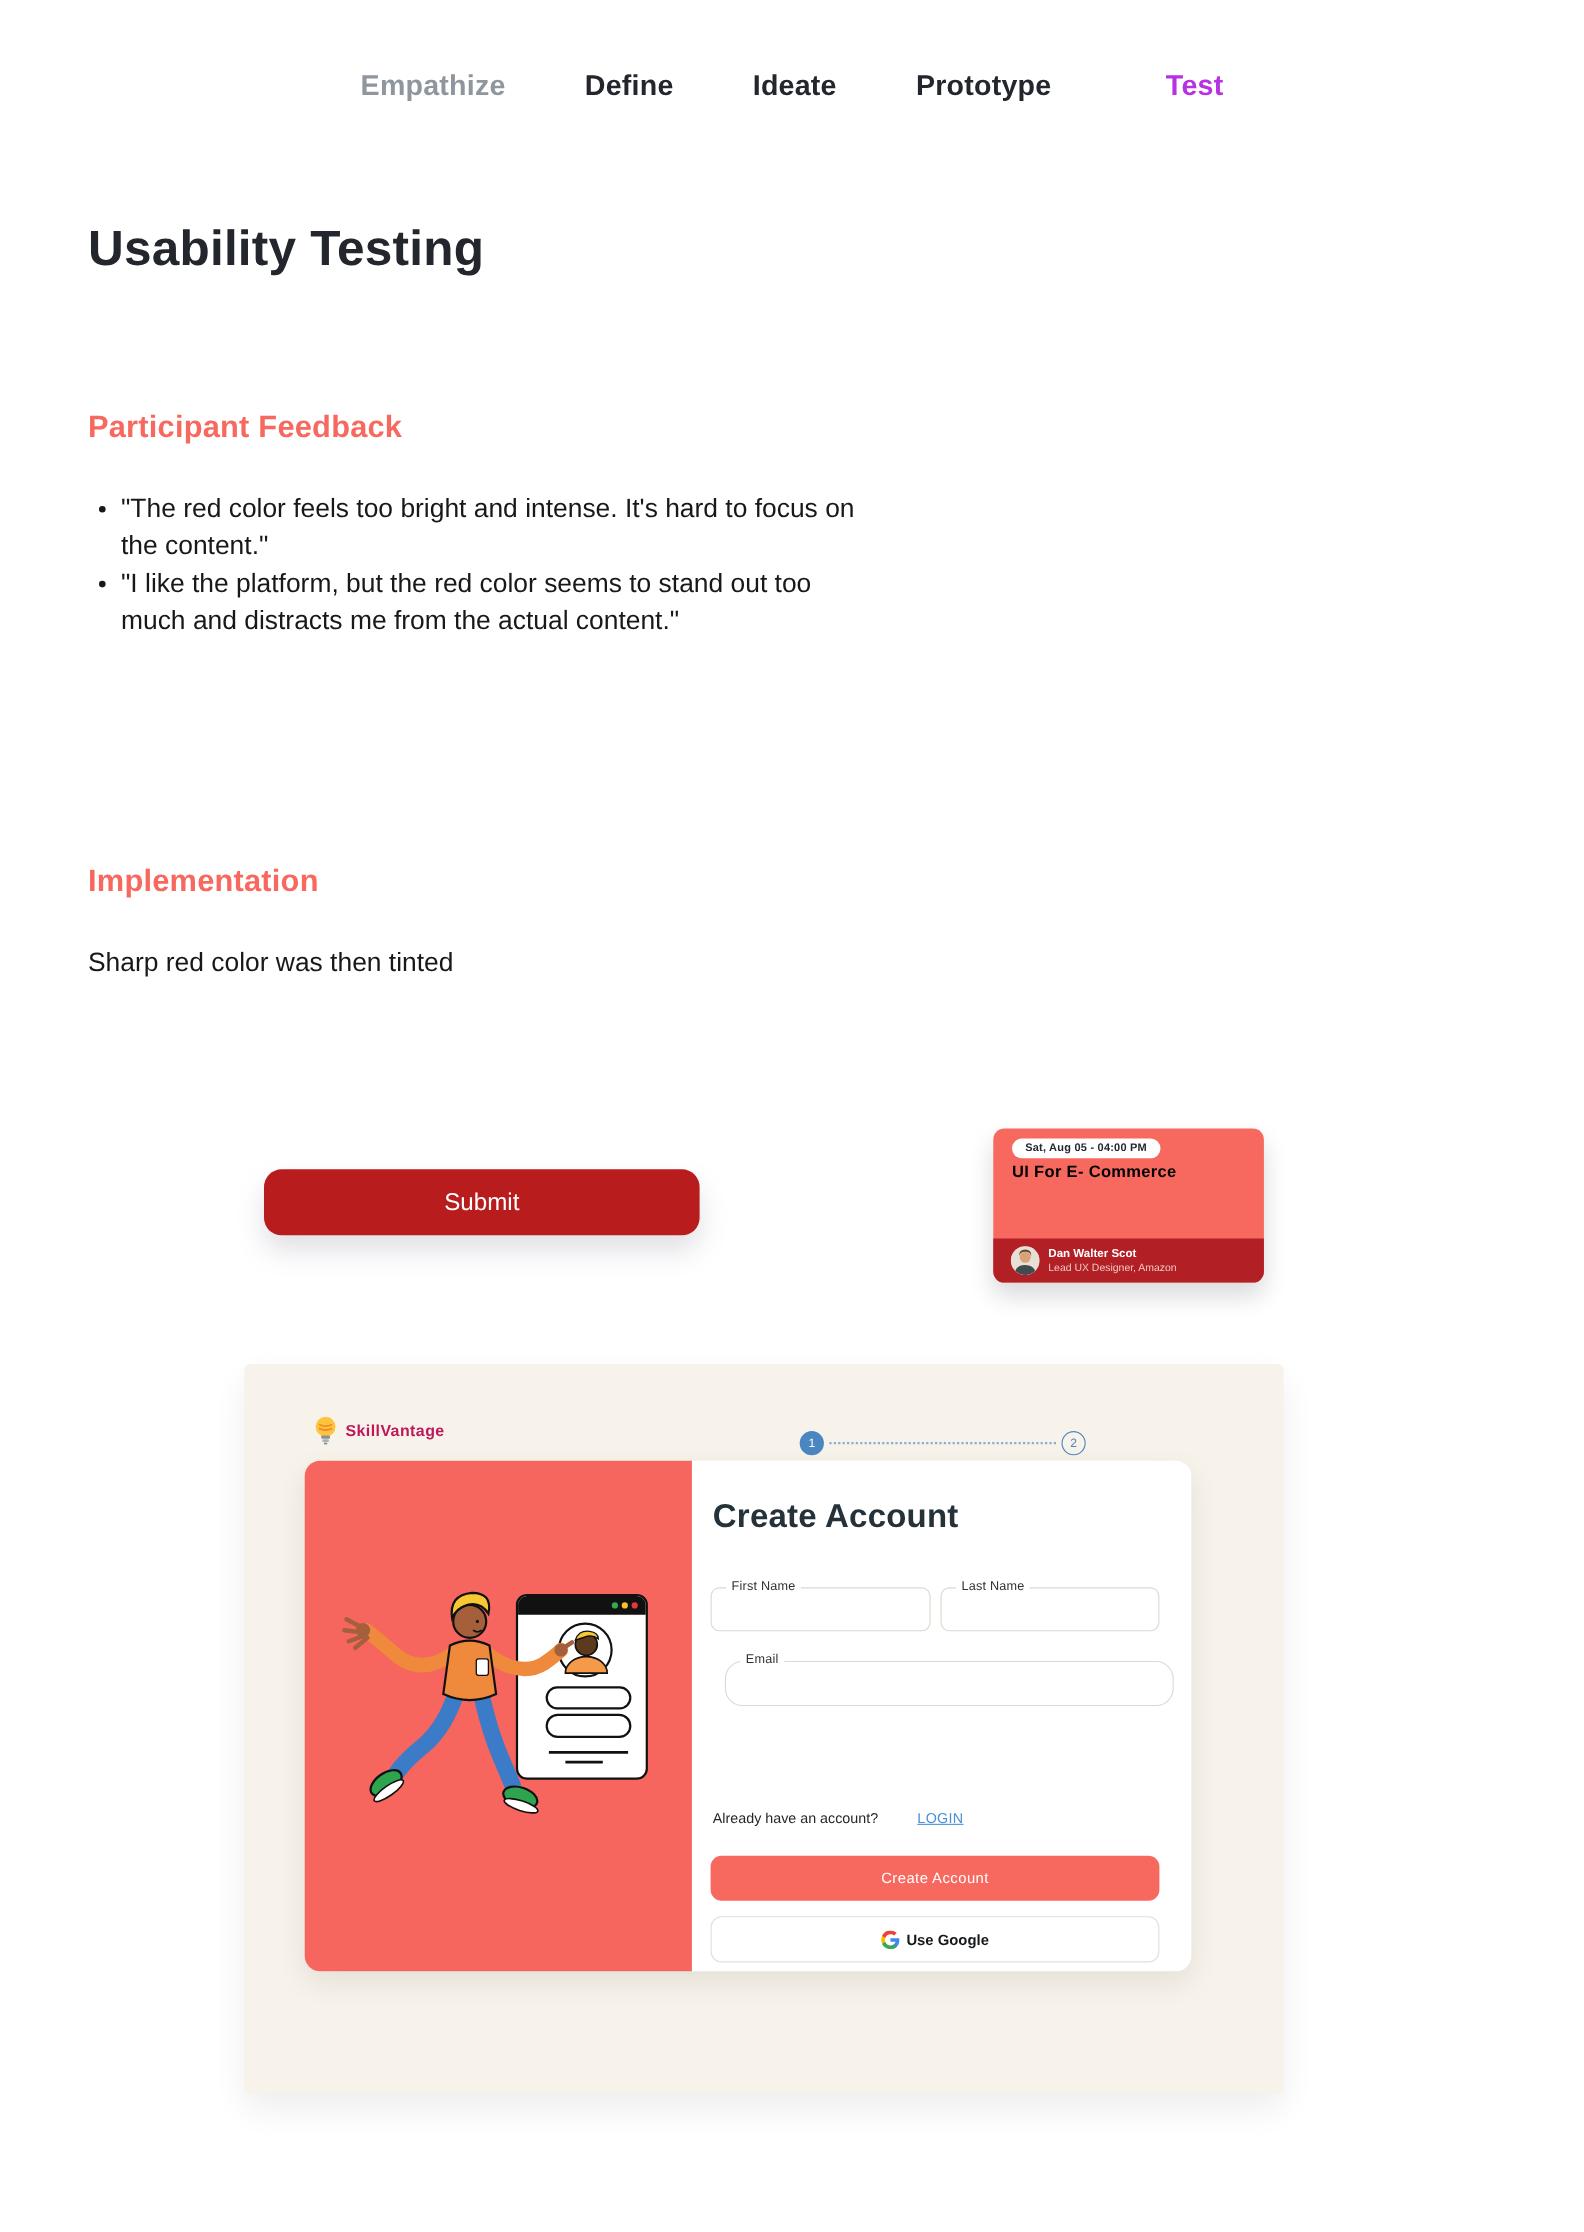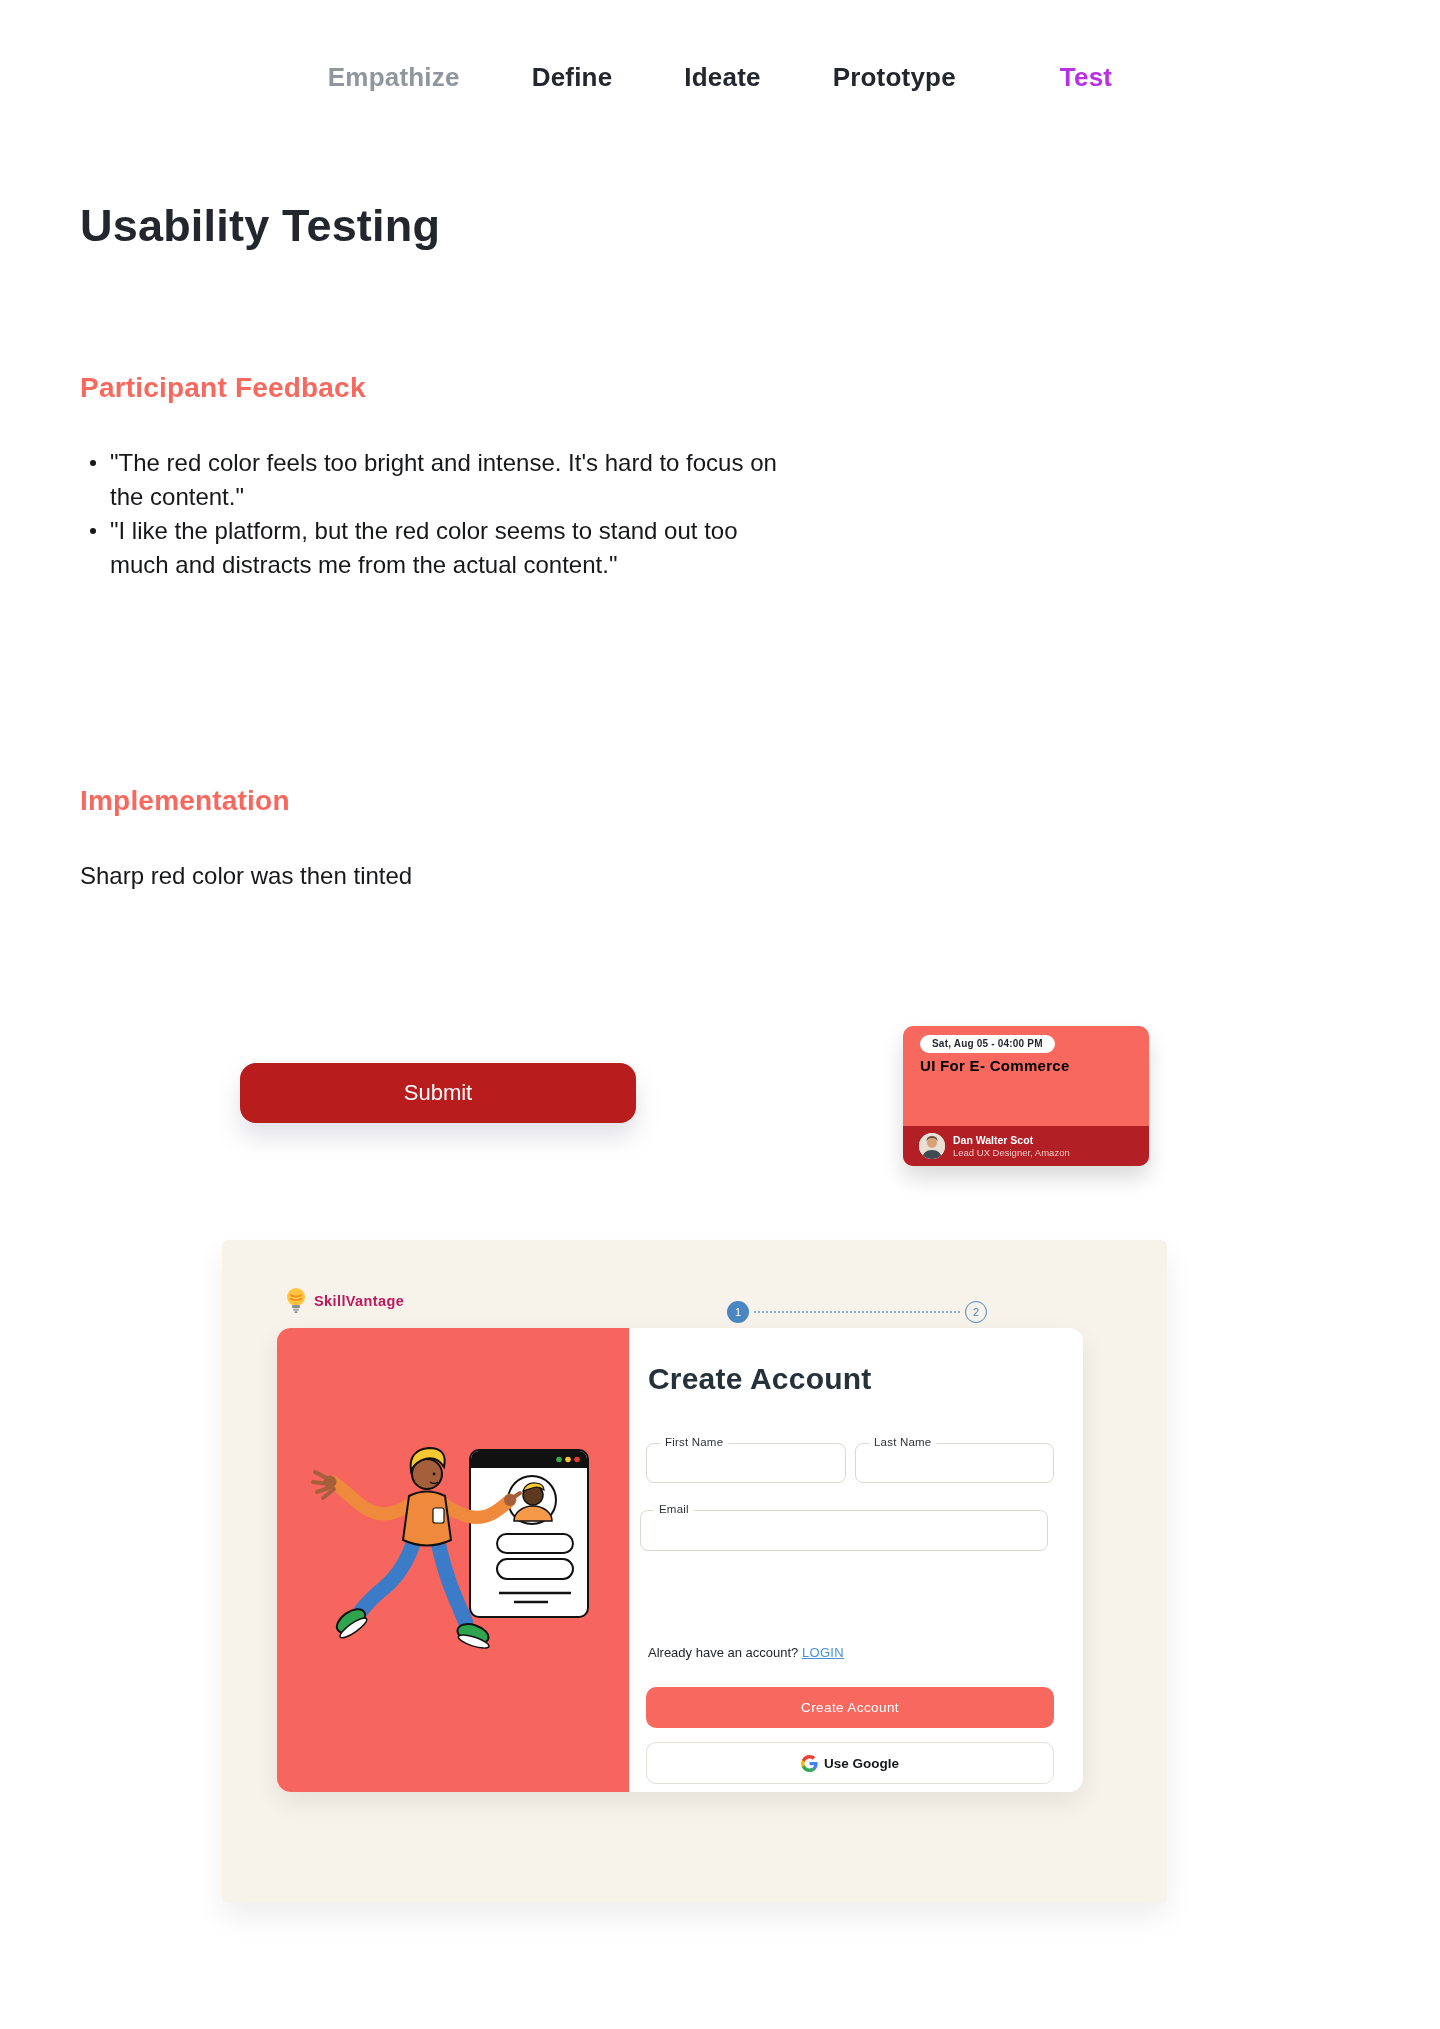--- a/index.html
+++ b/index.html
@@ -47,24 +47,24 @@
   .step-dot.outline { background:#F8F3EA; color:#4A86C2; border:1px solid #4A86C2; }
   .step-line { flex:1; border-top:2px dotted #86AFD6; margin:0 5px; }
   .inner-card { position:absolute; left:55px; top:88px; width:806px; height:464px; background:#fff; border-radius:14px; box-shadow:0 10px 26px rgba(0,0,0,.08); }
   .red-panel { position:absolute; left:0; top:0; bottom:0; width:352px; background:#F6655E; border-radius:14px 0 0 14px; overflow:hidden; }
   .form-heading { position:absolute; left:371px; top:34px; font-size:30px; font-weight:700; color:#25323A; letter-spacing:.2px; }
   .field { position:absolute; border:1px solid #DDD8D0; border-radius:8px; background:#fff; }
   .field-label { position:absolute; top:-8px; left:13px; background:#fff; padding:0 5px; font-size:11.5px; color:#2F3337; letter-spacing:.2px; }
   .field input { width:100%; height:100%; border:none; outline:none; background:transparent; font-size:14px; padding:4px 12px 0; border-radius:inherit; font-family:"Liberation Sans", sans-serif; color:#222; }
   .f-first    { left:369px; top:115px; width:200px; height:40px; }
   .f-last     { left:578px; top:115px; width:199px; height:40px;padding-left:32px; }
-  .f-email    { left:363px; top:182px; width:408px; height:41px; }
+  .f-email    { left:382px; top:182px; width:408px; height:41px;border-radius:16px; }
   .f-password { left:369px; top:245px; width:408px; height:45px; }
   .login-row { position:absolute; left:371px; top:317px; font-size:13px; color:#23272B; }
-  .login-link { color:#4A90D9; text-decoration:underline; cursor:pointer; letter-spacing:.3px; }
+  .login-link { color:#4A90D9; text-decoration:underline; cursor:pointer; letter-spacing:.3px;margin-left:32px; }
   .primary-btn {
     position:absolute; left:369px; top:359px; width:408px; height:41px; background:#F7695F;
     border:none; border-radius:10px; color:#fff; font-size:13.5px; letter-spacing:.4px;
     font-family:"Liberation Sans", sans-serif; cursor:pointer;
   }
   .google-btn {
     position:absolute; left:369px; top:414px; width:408px; height:42px; background:#fff;
     border:1px solid #E3DFD8; border-radius:10px; display:flex; align-items:center; justify-content:center;
     gap:6px; cursor:pointer; font-family:"Liberation Sans", sans-serif;
   }

